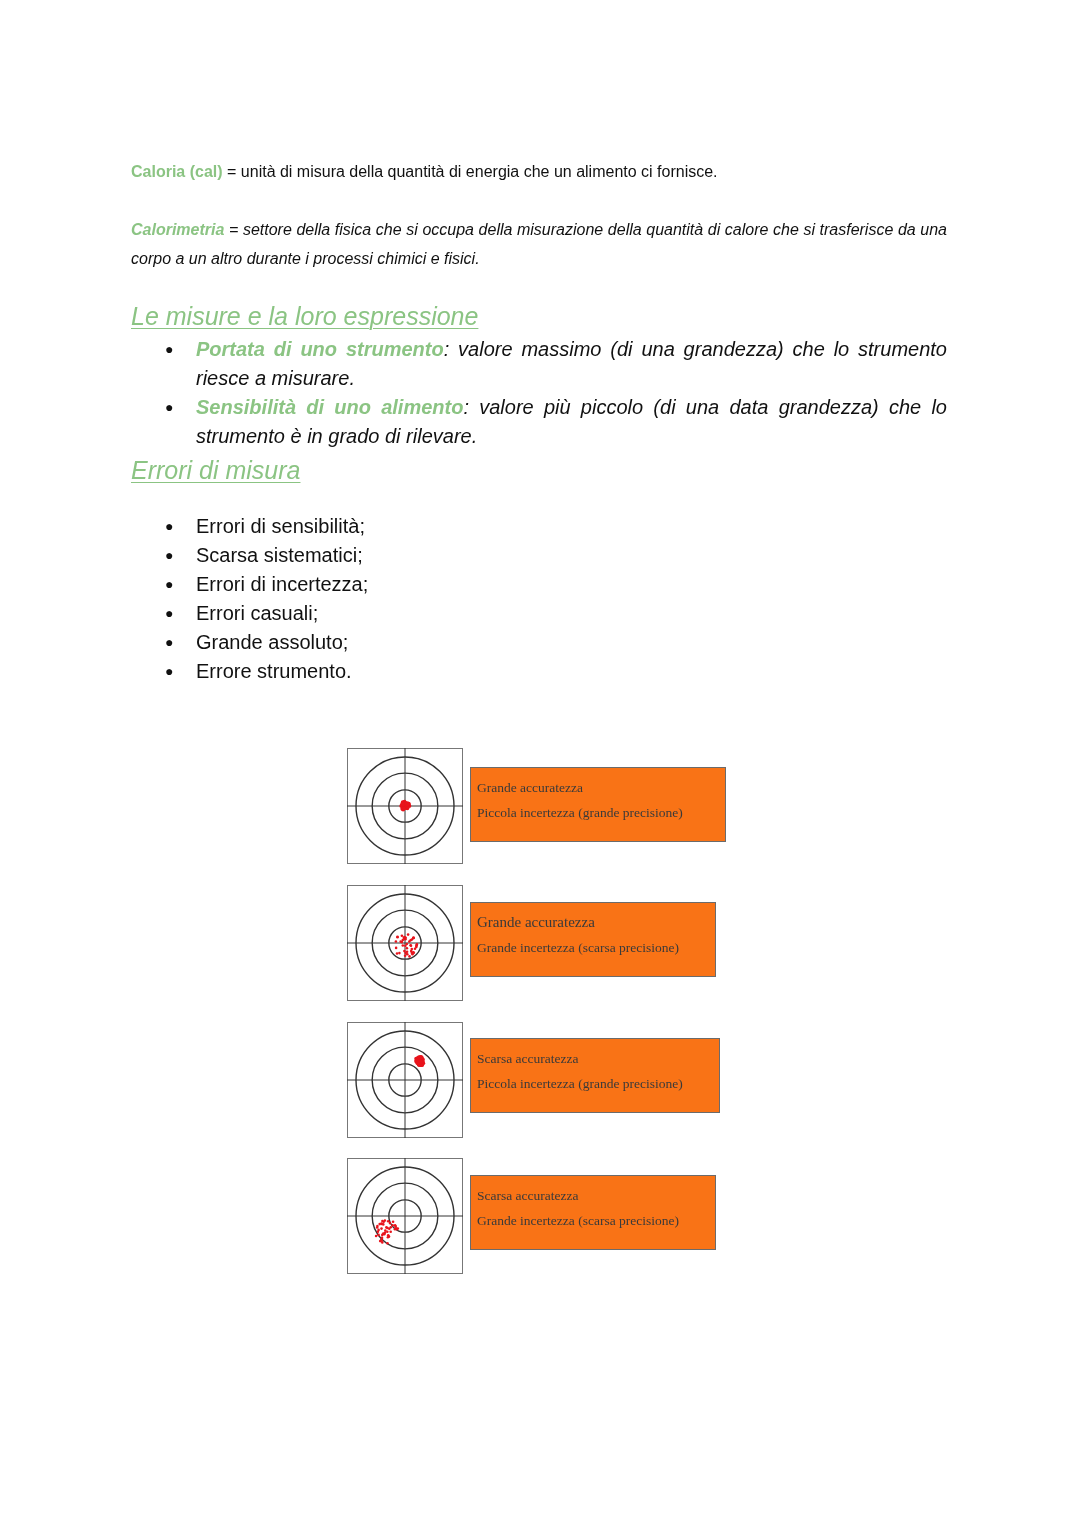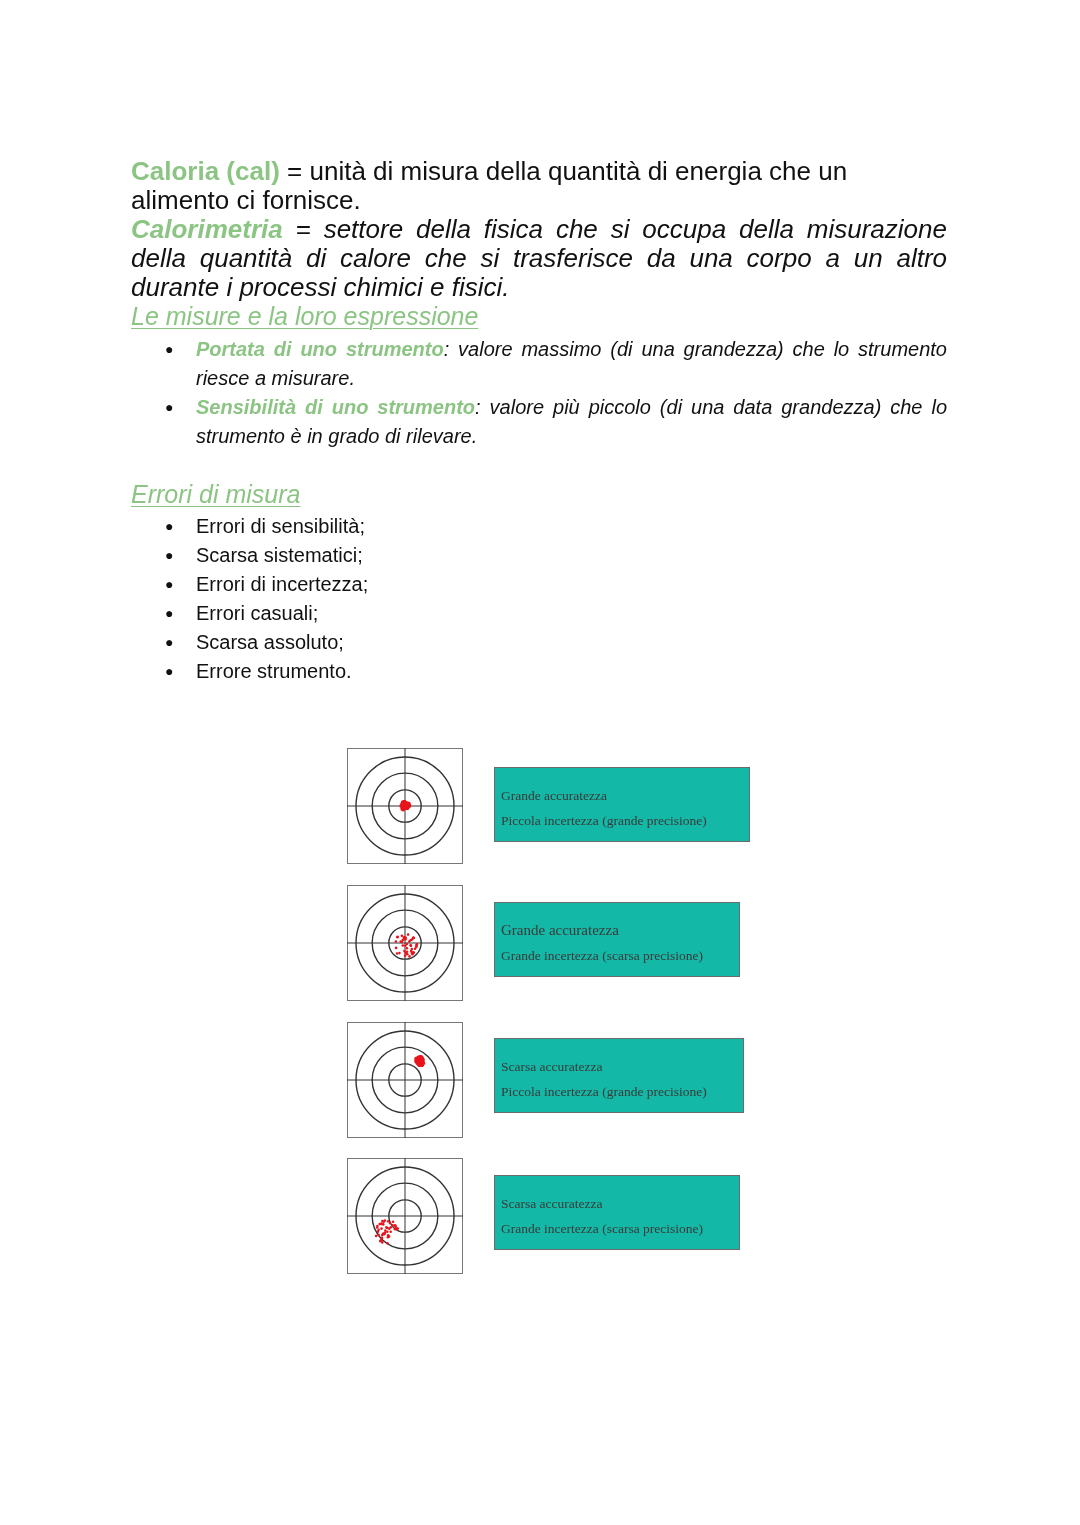--- a/index.html
+++ b/index.html
@@ -1,53 +1,53 @@
 <!DOCTYPE html>
 <html><head>
 <meta charset="utf-8">
 <style>
   html, body { margin: 0; padding: 0; background: #ffffff; }
   body { width: 1080px; height: 1525px; position: relative; overflow: hidden;
          font-family: "Liberation Sans", sans-serif; color: #111111; }
-  .p { position: absolute; left: 131px; width: 816px; font-size: 26px; line-height: 29px; margin: 0; }
+  .p { position: absolute; left: 131px; width: 816px; font-size: 16px; line-height: 29px; margin: 0; }
   .justify { text-align: justify; text-align-last: left; font-style: italic; }
   .term { color: #8bc483; font-weight: bold; }
   .heading { position: absolute; left: 131px; font-size: 25px; font-style: italic;
              color: #8bc483; text-decoration: underline; text-decoration-thickness: 1px;
              text-underline-offset: 3px; margin: 0; font-weight: normal; }
   ul.list { position: absolute; left: 131px; width: 816px; margin: 0; padding: 0; list-style: none; }
   ul.list li { position: relative; padding-left: 65px; font-size: 20px; line-height: 29px; }
   ul.list li .bullet { position: absolute; left: 34px; top: 0; font-size: 14px; line-height: 29px; color: #111; }
   .figure { position: absolute; left: 347px; top: 748px; width: 390px; }
   .fig-row { position: absolute; left: 0; width: 390px; height: 116px; }
   .target { position: absolute; left: 0; top: 0; width: 116px; height: 116px; }
-  .caption { position: absolute; left: 123px; border: 1px solid #6b6b6b; background: #14b8a6;
-             font-family: "Liberation Serif", serif; font-size: 13.5px; color: #3a3a3a; padding: 15px 6px; box-sizing: border-box; margin-left: 24px; }
+  .caption { position: absolute; left: 123px; border: 1px solid #6b6b6b; background: #f97316;
+             font-family: "Liberation Serif", serif; font-size: 13.5px; color: #3a3a3a; padding: 7px 6px; box-sizing: border-box; }
   .caption div { line-height: 25px; white-space: nowrap; }
 </style>
 </head>
 <body>
 
 <p class="p" style="top:157px;"><span class="term">Caloria (cal)</span><span> = unità di misura della quantità di energia che un alimento ci fornisce.</span></p>
 
 <p class="p justify" style="top:215px;"><span class="term">Calorimetria</span><span> = settore della fisica che si occupa della misurazione della quantità di calore che si trasferisce da una corpo a un altro durante i processi chimici e fisici.</span></p>
 
 <h2 class="heading" style="top:302px;">Le misure e la loro espressione</h2>
 <ul class="list" style="top:335px;">
   <li class="justify"><span class="bullet">●</span><span class="term">Portata di uno strumento</span><span>: valore massimo (di una grandezza) che lo strumento riesce a misurare.</span></li>
-  <li class="justify"><span class="bullet">●</span><span class="term">Sensibilità di uno strumento</span><span>: valore più piccolo (di una data grandezza) che lo strumento è in grado di rilevare.</span></li>
+  <li class="justify"><span class="bullet">●</span><span class="term">Sensibilità di uno alimento</span><span>: valore più piccolo (di una data grandezza) che lo strumento è in grado di rilevare.</span></li>
 </ul>
 
-<h2 class="heading" style="top:480px;">Errori di misura</h2>
+<h2 class="heading" style="top:456px;">Errori di misura</h2>
 <ul class="list" id="errors-list" style="top:512px;">
   <li><span class="bullet">●</span><span>Errori di sensibilità;</span></li>
   <li><span class="bullet">●</span><span>Scarsa sistematici;</span></li>
   <li><span class="bullet">●</span><span>Errori di incertezza;</span></li>
   <li><span class="bullet">●</span><span>Errori casuali;</span></li>
-  <li><span class="bullet">●</span><span>Scarsa assoluto;</span></li>
+  <li><span class="bullet">●</span><span>Grande assoluto;</span></li>
   <li><span class="bullet">●</span><span>Errore strumento.</span></li>
 </ul>
 
 <div class="figure">
   <div class="fig-row" style="top:0px;">
     <svg class="target" viewBox="0 0 116 116">
         <rect x="0.5" y="0.5" width="115" height="115" fill="#fff" stroke="#777" stroke-width="1"></rect>
         <line x1="0" y1="58" x2="116" y2="58" stroke="#333333" stroke-width="1"></line>
         <line x1="58" y1="0" x2="58" y2="116" stroke="#333333" stroke-width="1"></line>
         <circle cx="58" cy="58" r="49" fill="none" stroke="#333333" stroke-width="1.4"></circle>

